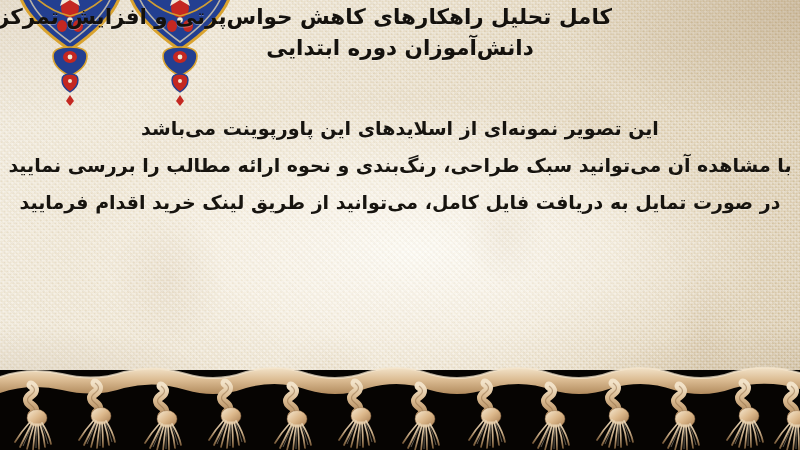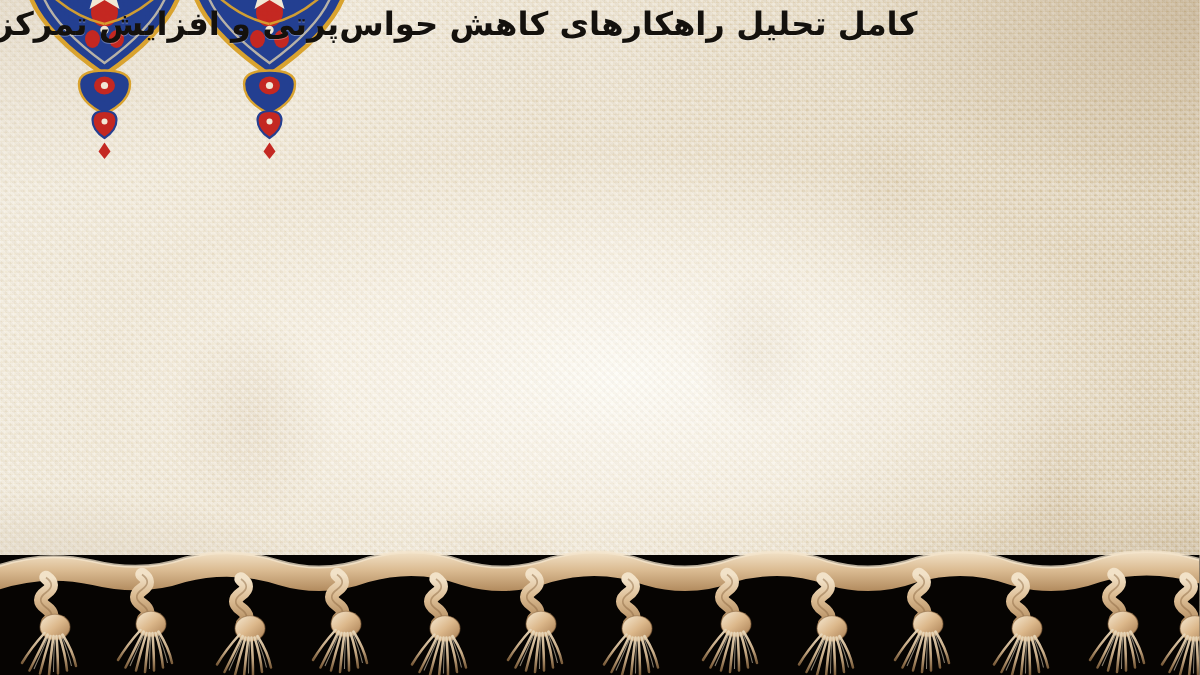--- a/index.html
+++ b/index.html
@@ -233,22 +233,28 @@
         <use href="#medallion" x="0" y="0" transform="translate(70,-6)"></use>
         <use href="#medallion" x="0" y="0" transform="translate(180,-6)"></use>
       </g>
     </svg>
   </div>
 
   <div class="text-layer">
 
     <div class="title">
       <span class="t-line t-line1">کامل تحلیل راهکارهای کاهش حواس‌پرتی و افزایش تمرکز در</span>
+      <span class="t-line t-line2">دانش‌آموزان دوره ابتدایی</span>
     </div>
 
+    <div class="body">
+      <span class="b-line">این تصویر نمونه‌ای از اسلایدهای این پاورپوینت می‌باشد</span>
+      <span class="b-line">با مشاهده آن می‌توانید سبک طراحی، رنگ‌بندی و نحوه ارائه مطالب را بررسی نمایید</span>
+      <span class="b-line">در صورت تمایل به دریافت فایل کامل، می‌توانید از طریق لینک خرید اقدام فرمایید</span>
+    </div>
 
   </div>
 
   <div class="fringe">
     <div class="fringe-black"></div>
     <svg class="fringe-svg" viewBox="0 0 800 95" preserveAspectRatio="none" xmlns="http://www.w3.org/2000/svg">
       <defs>
         <linearGradient id="cord" x1="0" y1="0" x2="0" y2="1">
           <stop offset="0%" stop-color="#f2e2c8"></stop>
           <stop offset="45%" stop-color="#dcbd94"></stop>

